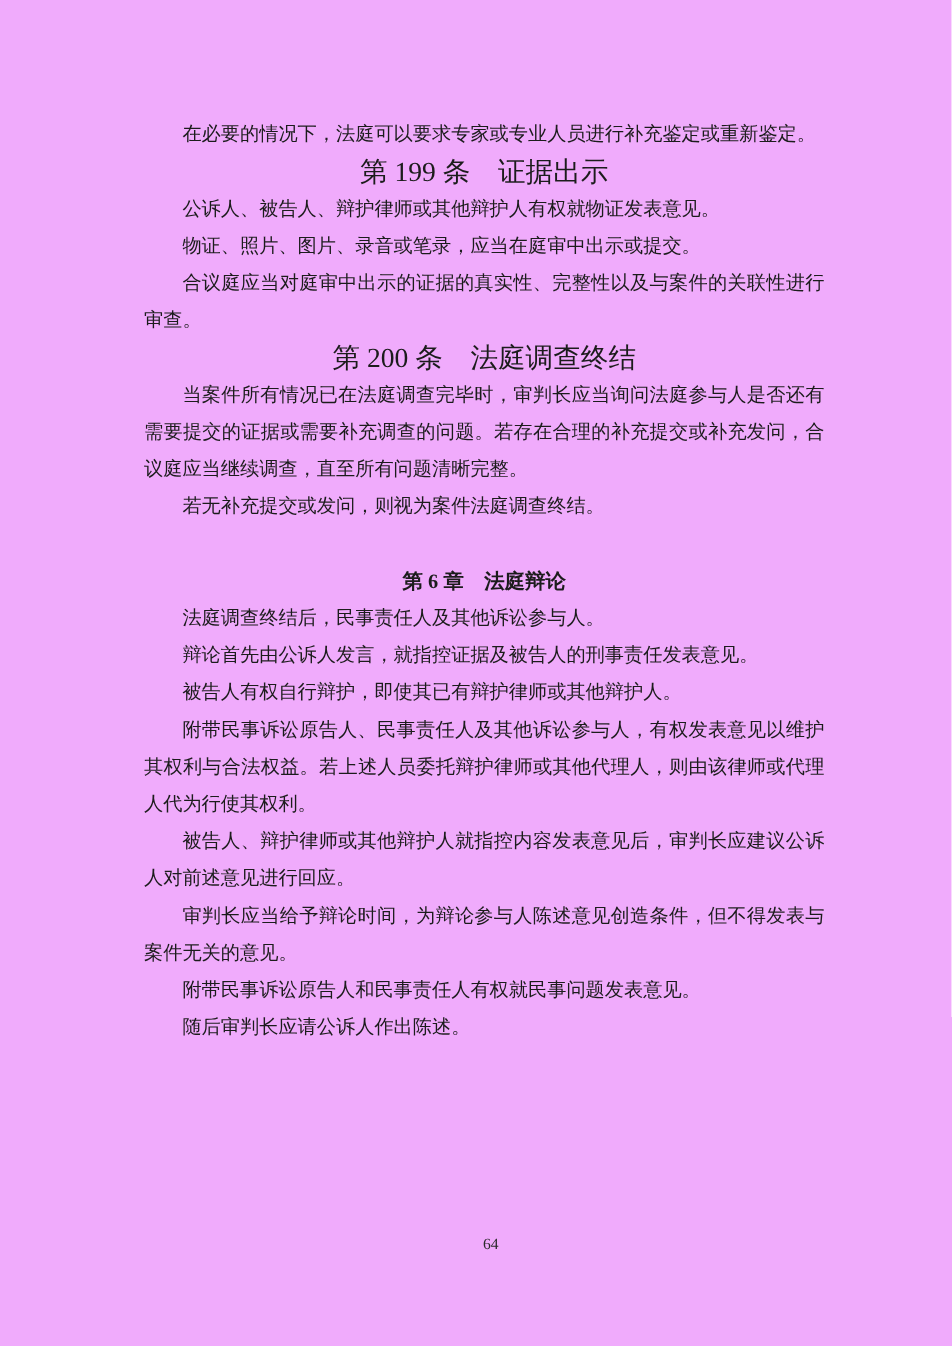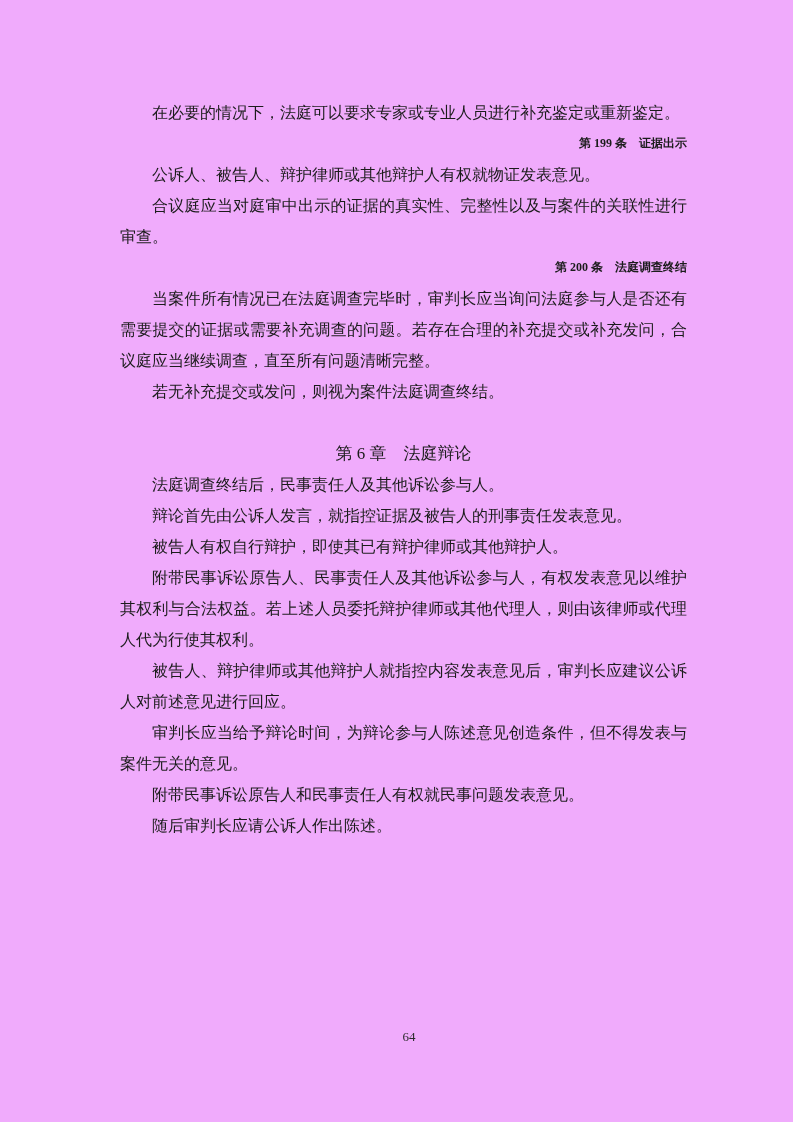--- a/index.html
+++ b/index.html
@@ -27,31 +27,31 @@
     font-size: 16px;
     line-height: 31px;
     text-align: justify;
     text-justify: inter-ideograph;
     text-indent: 2em;
     letter-spacing: 0;
     word-break: break-all;
   }
   .art-h {
     margin: 0;
-    font-size: 12px;
+    font-size: 23px;
     line-height: 31px;
-    font-weight: 700;
-    text-align: right;
+    font-weight: 400;
+    text-align: center;
     text-indent: 0;
   }
   .chap-h {
     margin: 0;
     font-size: 17px;
     line-height: 31px;
-    font-weight: 400;
+    font-weight: 700;
     text-align: center;
     text-indent: 0;
   }
   .blank-line {
     height: 31px;
   }
   .footer {
     position: absolute;
     top: 1028px;
     left: 0;
@@ -64,20 +64,21 @@
   }
 </style>
 </head>
 <body>
 
 <div class="page">
   <div class="content">
     <p class="para">在必要的情况下，法庭可以要求专家或专业人员进行补充鉴定或重新鉴定。</p>
     <h3 class="art-h">第 199 条　证据出示</h3>
     <p class="para">公诉人、被告人、辩护律师或其他辩护人有权就物证发表意见。</p>
+    <p class="para">物证、照片、图片、录音或笔录，应当在庭审中出示或提交。</p>
     <p class="para">合议庭应当对庭审中出示的证据的真实性、完整性以及与案件的关联性进行审查。</p>
     <h3 class="art-h">第 200 条　法庭调查终结</h3>
     <p class="para">当案件所有情况已在法庭调查完毕时，审判长应当询问法庭参与人是否还有需要提交的证据或需要补充调查的问题。若存在合理的补充提交或补充发问，合议庭应当继续调查，直至所有问题清晰完整。</p>
     <p class="para">若无补充提交或发问，则视为案件法庭调查终结。</p>
     <div class="blank-line"></div>
     <h2 class="chap-h">第 6 章　法庭辩论</h2>
     <p class="para">法庭调查终结后，民事责任人及其他诉讼参与人。</p>
     <p class="para">辩论首先由公诉人发言，就指控证据及被告人的刑事责任发表意见。</p>
     <p class="para">被告人有权自行辩护，即使其已有辩护律师或其他辩护人。</p>
     <p class="para">附带民事诉讼原告人、民事责任人及其他诉讼参与人，有权发表意见以维护其权利与合法权益。若上述人员委托辩护律师或其他代理人，则由该律师或代理人代为行使其权利。</p>

